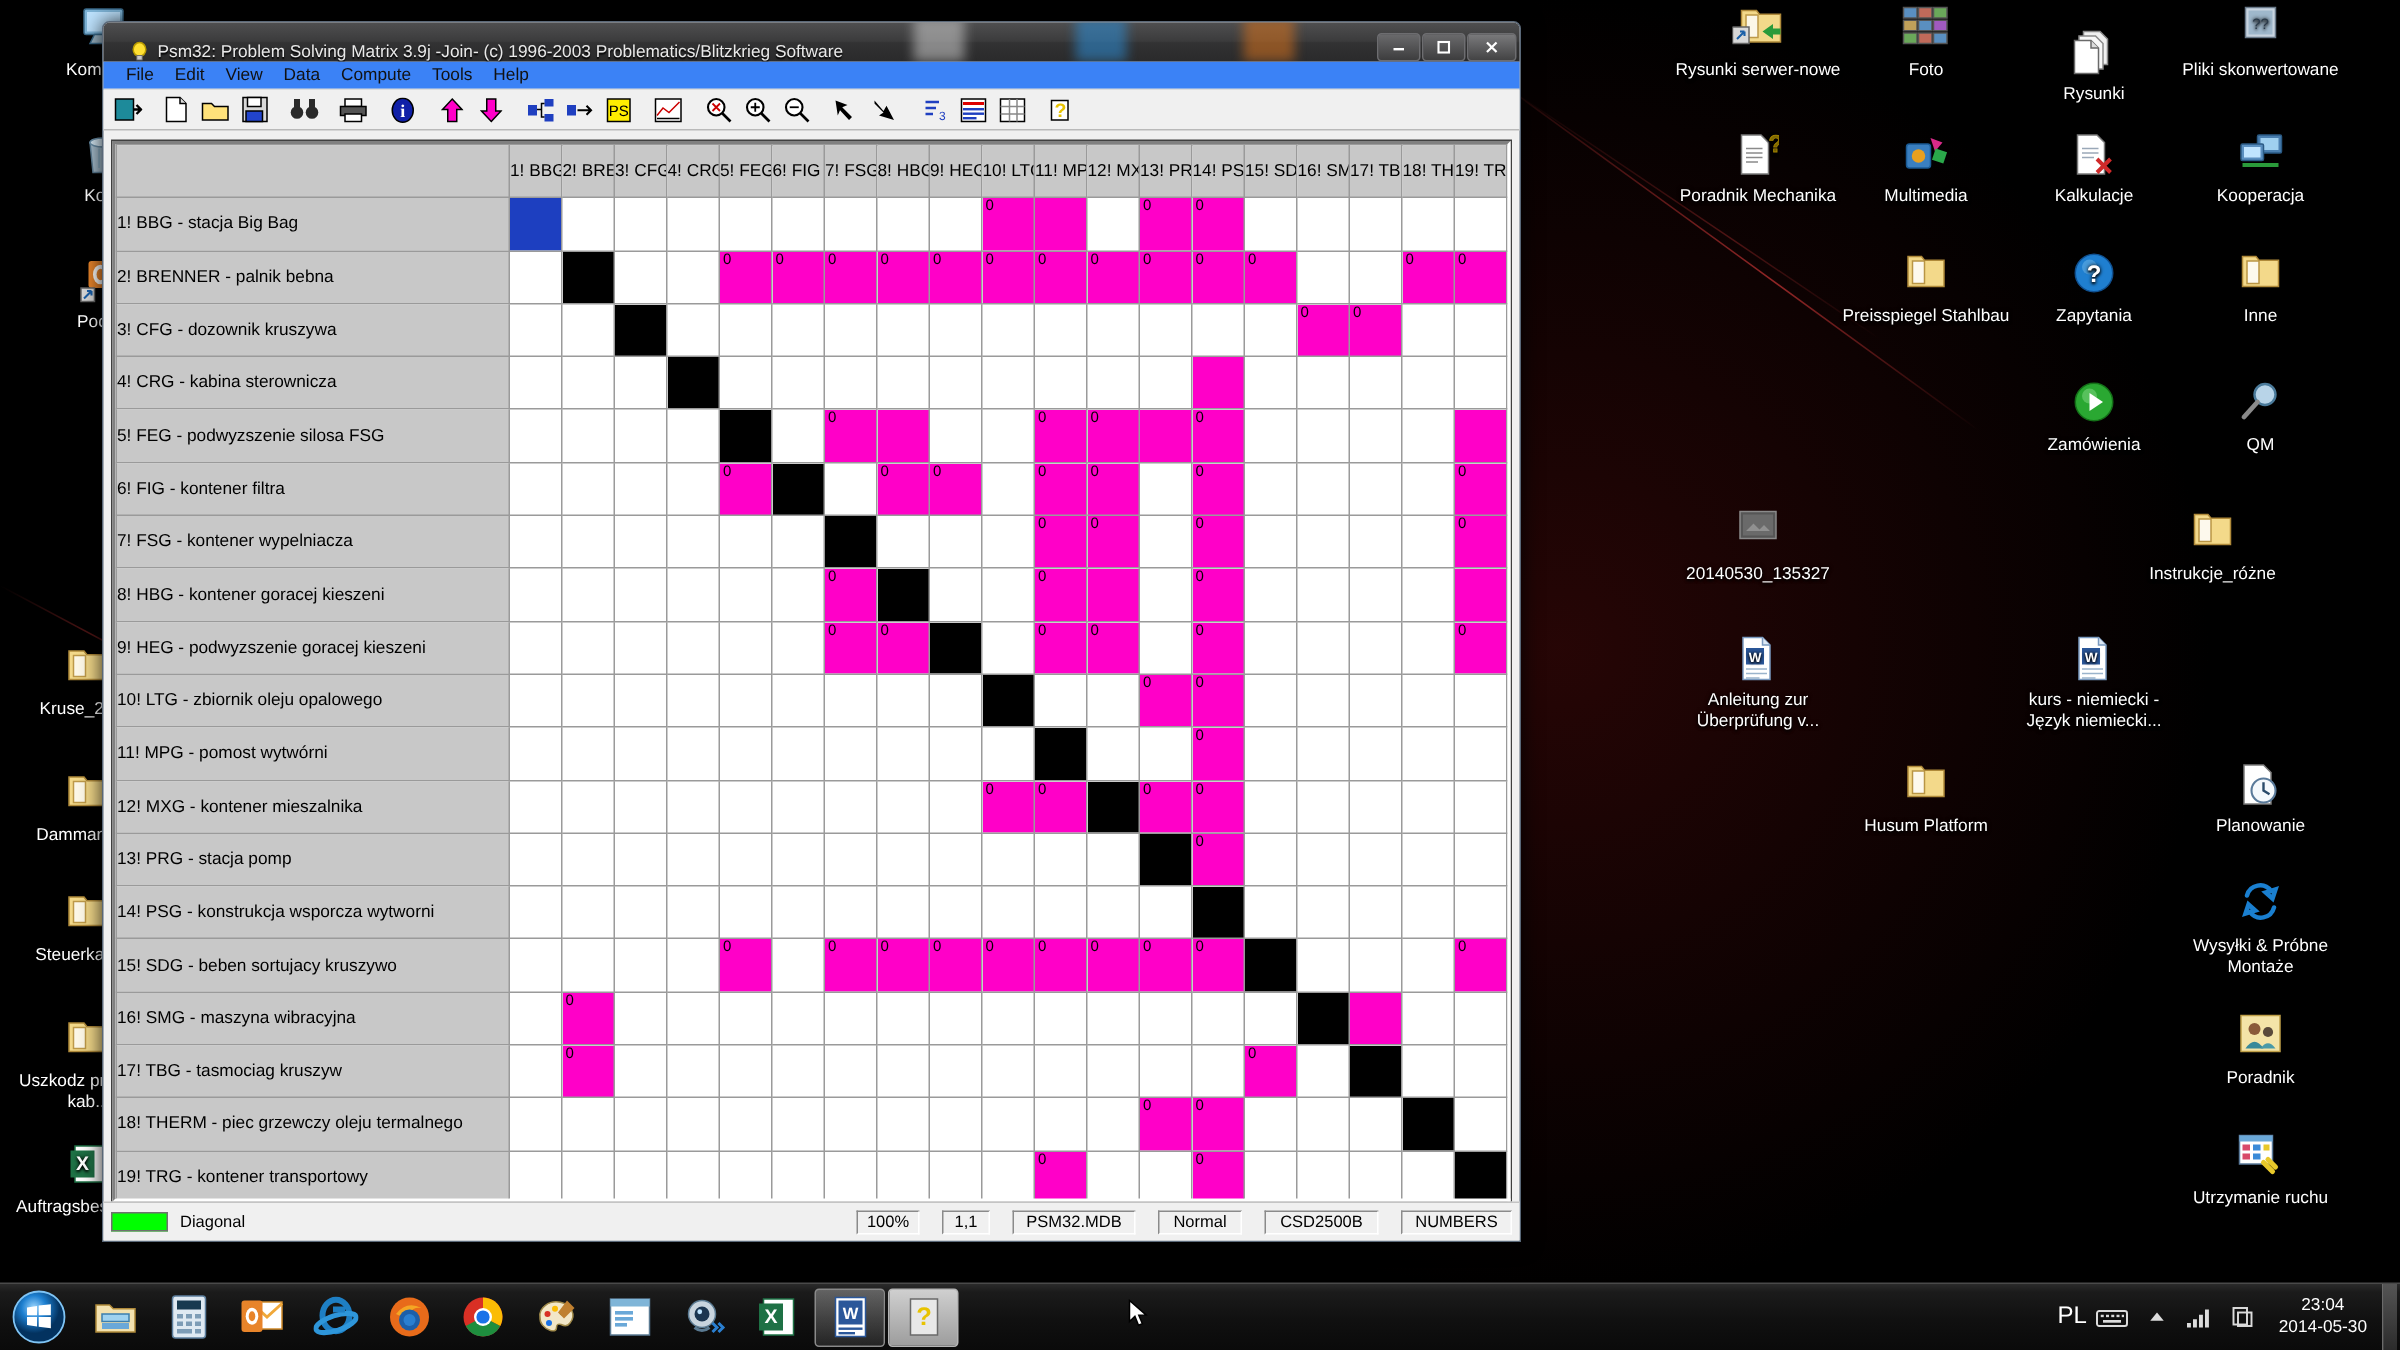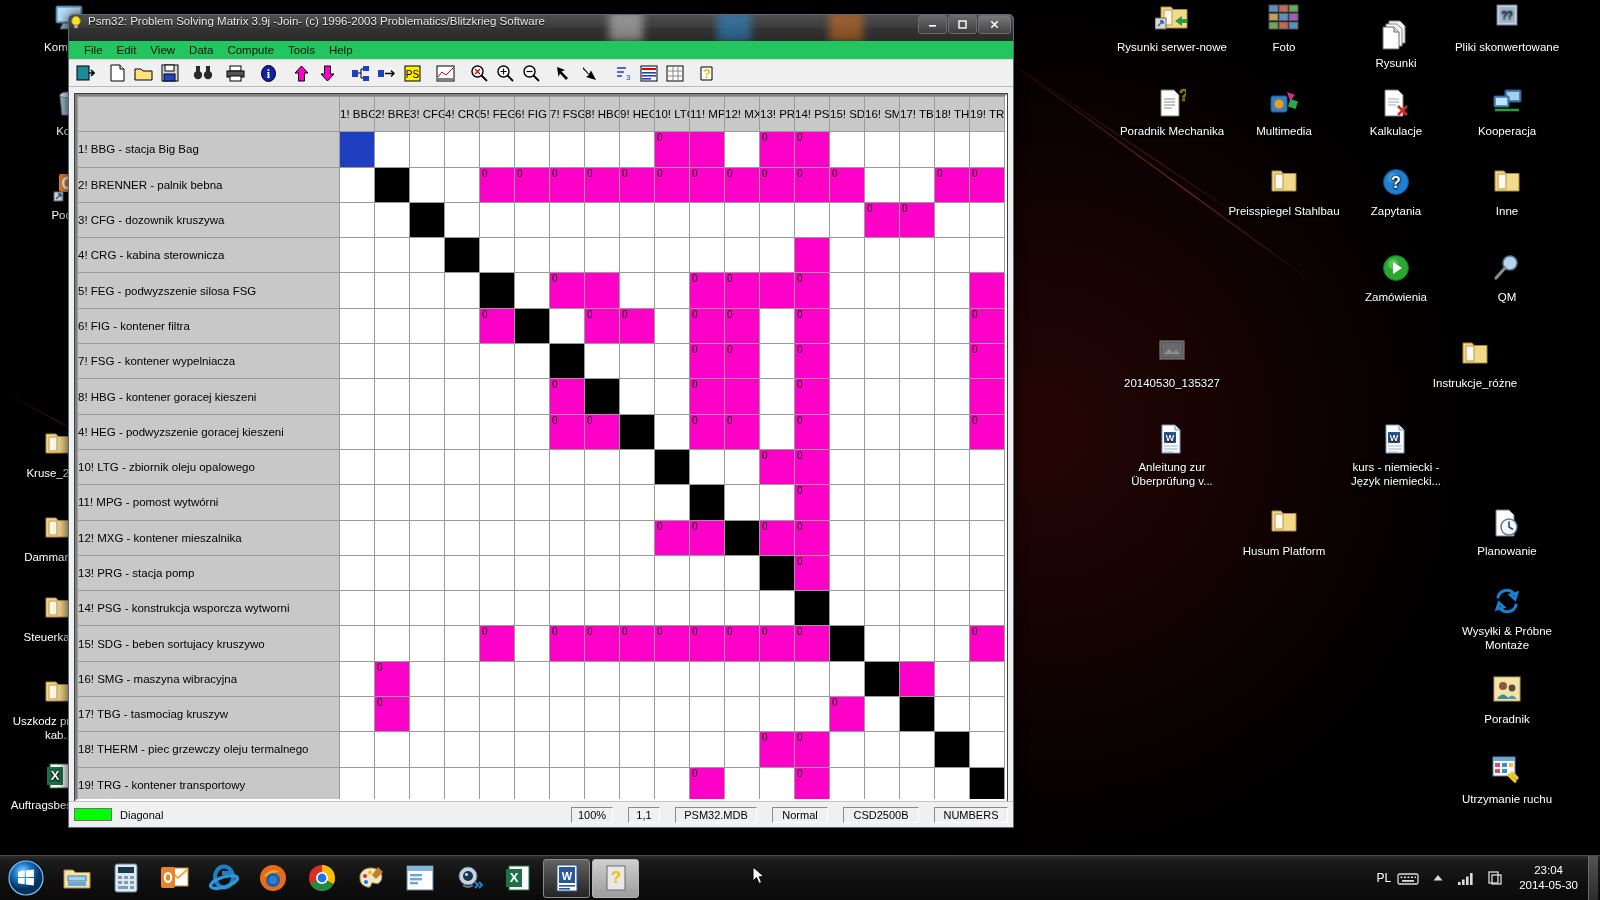--- a/index.html
+++ b/index.html
@@ -38,22 +38,22 @@
     position:absolute; left:68px; top:14px; width:946px; height:814px;
     background:#f0f0f0;
     border:1px solid #5a6878;
     border-radius:5px 5px 0 0;
     box-shadow:0 0 14px rgba(0,0,0,.85), 0 0 0 1px rgba(255,255,255,.15) inset;
   }
   #titlebar{
     height:26px;
     background:linear-gradient(180deg,#4f4f50 0%, #3b3b3c 48%, #323233 52%, #2a2a2b 100%);
     border-radius:4px 4px 0 0;
-    display:flex; align-items:flex-start;
-    padding:0 2px 0 0;
+    display:flex; align-items:flex-end;
+    padding:0 2px 0 17px;
     position:relative;
     overflow:hidden;
   }
   #titlebar .glow{
     position:absolute; top:-4px; height:30px; width:34px;
     filter:blur(4px); opacity:.55; pointer-events:none;
   }
   #titlebar .ttl{
     color:#e9e9e9; font-size:11.5px; white-space:nowrap;
     margin-left:5px; text-shadow:0 1px 1px #000;
@@ -63,21 +63,21 @@
   .wbtn{
     width:29px; height:19px;
     background:linear-gradient(180deg,#6a6a6c,#3d3d3e);
     border:1px solid #6d6d70; border-radius:3px;
     display:flex; align-items:center; justify-content:center;
     color:#fff; font-size:11px;
   }
   .wbtn.close{ width:33px; background:linear-gradient(180deg,#7a7a7c,#434344); }
 
   #menubar{
-    height:19px; background:#22c55e;
+    height:19px; background:#3b82f6;
     display:flex; align-items:center; padding-left:8px;
     border-bottom:1px solid #dcdcdc;
   }
   #menubar .mi{ font-size:11.5px; color:#111; padding:1px 7px; }
 
   #toolbar{
     height:27px; background:#f0f0f0;
     display:flex; align-items:center; padding:1px 3px;
     border-bottom:1px solid #b9b9b9;
   }
@@ -153,21 +153,21 @@
   .tkitem.active{
     background:linear-gradient(180deg,rgba(230,230,230,.35),rgba(150,150,150,.18));
     border:1px solid #8a8a8a;
   }
   .tkitem.focused{
     background:linear-gradient(180deg,#cfcfcf,#9d9d9d);
     border:1px solid #b5b5b5;
   }
   #tray{ margin-left:auto; display:flex; align-items:center; height:45px; padding-right:2px;}
   #tray .tr{ margin:0 6px; display:flex; align-items:center; }
-  #tray .lang{ color:#fff; font-size:12px; }
+  #tray .lang{ color:#fff; font-size:16px; }
   #clock{ color:#fff; font-size:11.5px; text-align:center; line-height:15px; padding:0 10px;}
   #showdesk{ width:10px; height:45px; background:linear-gradient(180deg,#555,#2a2a2a); border-left:1px solid #6a6a6a; }
   .cursor{ position:absolute; left:752px; top:866px; z-index:60; }
 </style>
 </head>
 <body>
 
 <div id="desktop">
   <div class="diag-streak" style="left:980px; top:40px; transform:rotate(36deg);"></div>
   <div class="diag-streak" style="left:1005px; top:58px; width:300px; transform:rotate(34deg); opacity:.5;"></div>
@@ -902,21 +902,21 @@
             <td class="cell pink"></td>
             <td class="cell"></td>
             <td class="cell pink">0</td>
             <td class="cell"></td>
             <td class="cell"></td>
             <td class="cell"></td>
             <td class="cell"></td>
             <td class="cell pink"></td>
           </tr>
           <tr>
-            <td class="rowh">4! HEG - podwyzszenie goracej kieszeni</td>
+            <td class="rowh">9! HEG - podwyzszenie goracej kieszeni</td>
             <td class="cell"></td>
             <td class="cell"></td>
             <td class="cell"></td>
             <td class="cell"></td>
             <td class="cell"></td>
             <td class="cell"></td>
             <td class="cell pink">0</td>
             <td class="cell pink">0</td>
             <td class="cell diag"></td>
             <td class="cell"></td>

